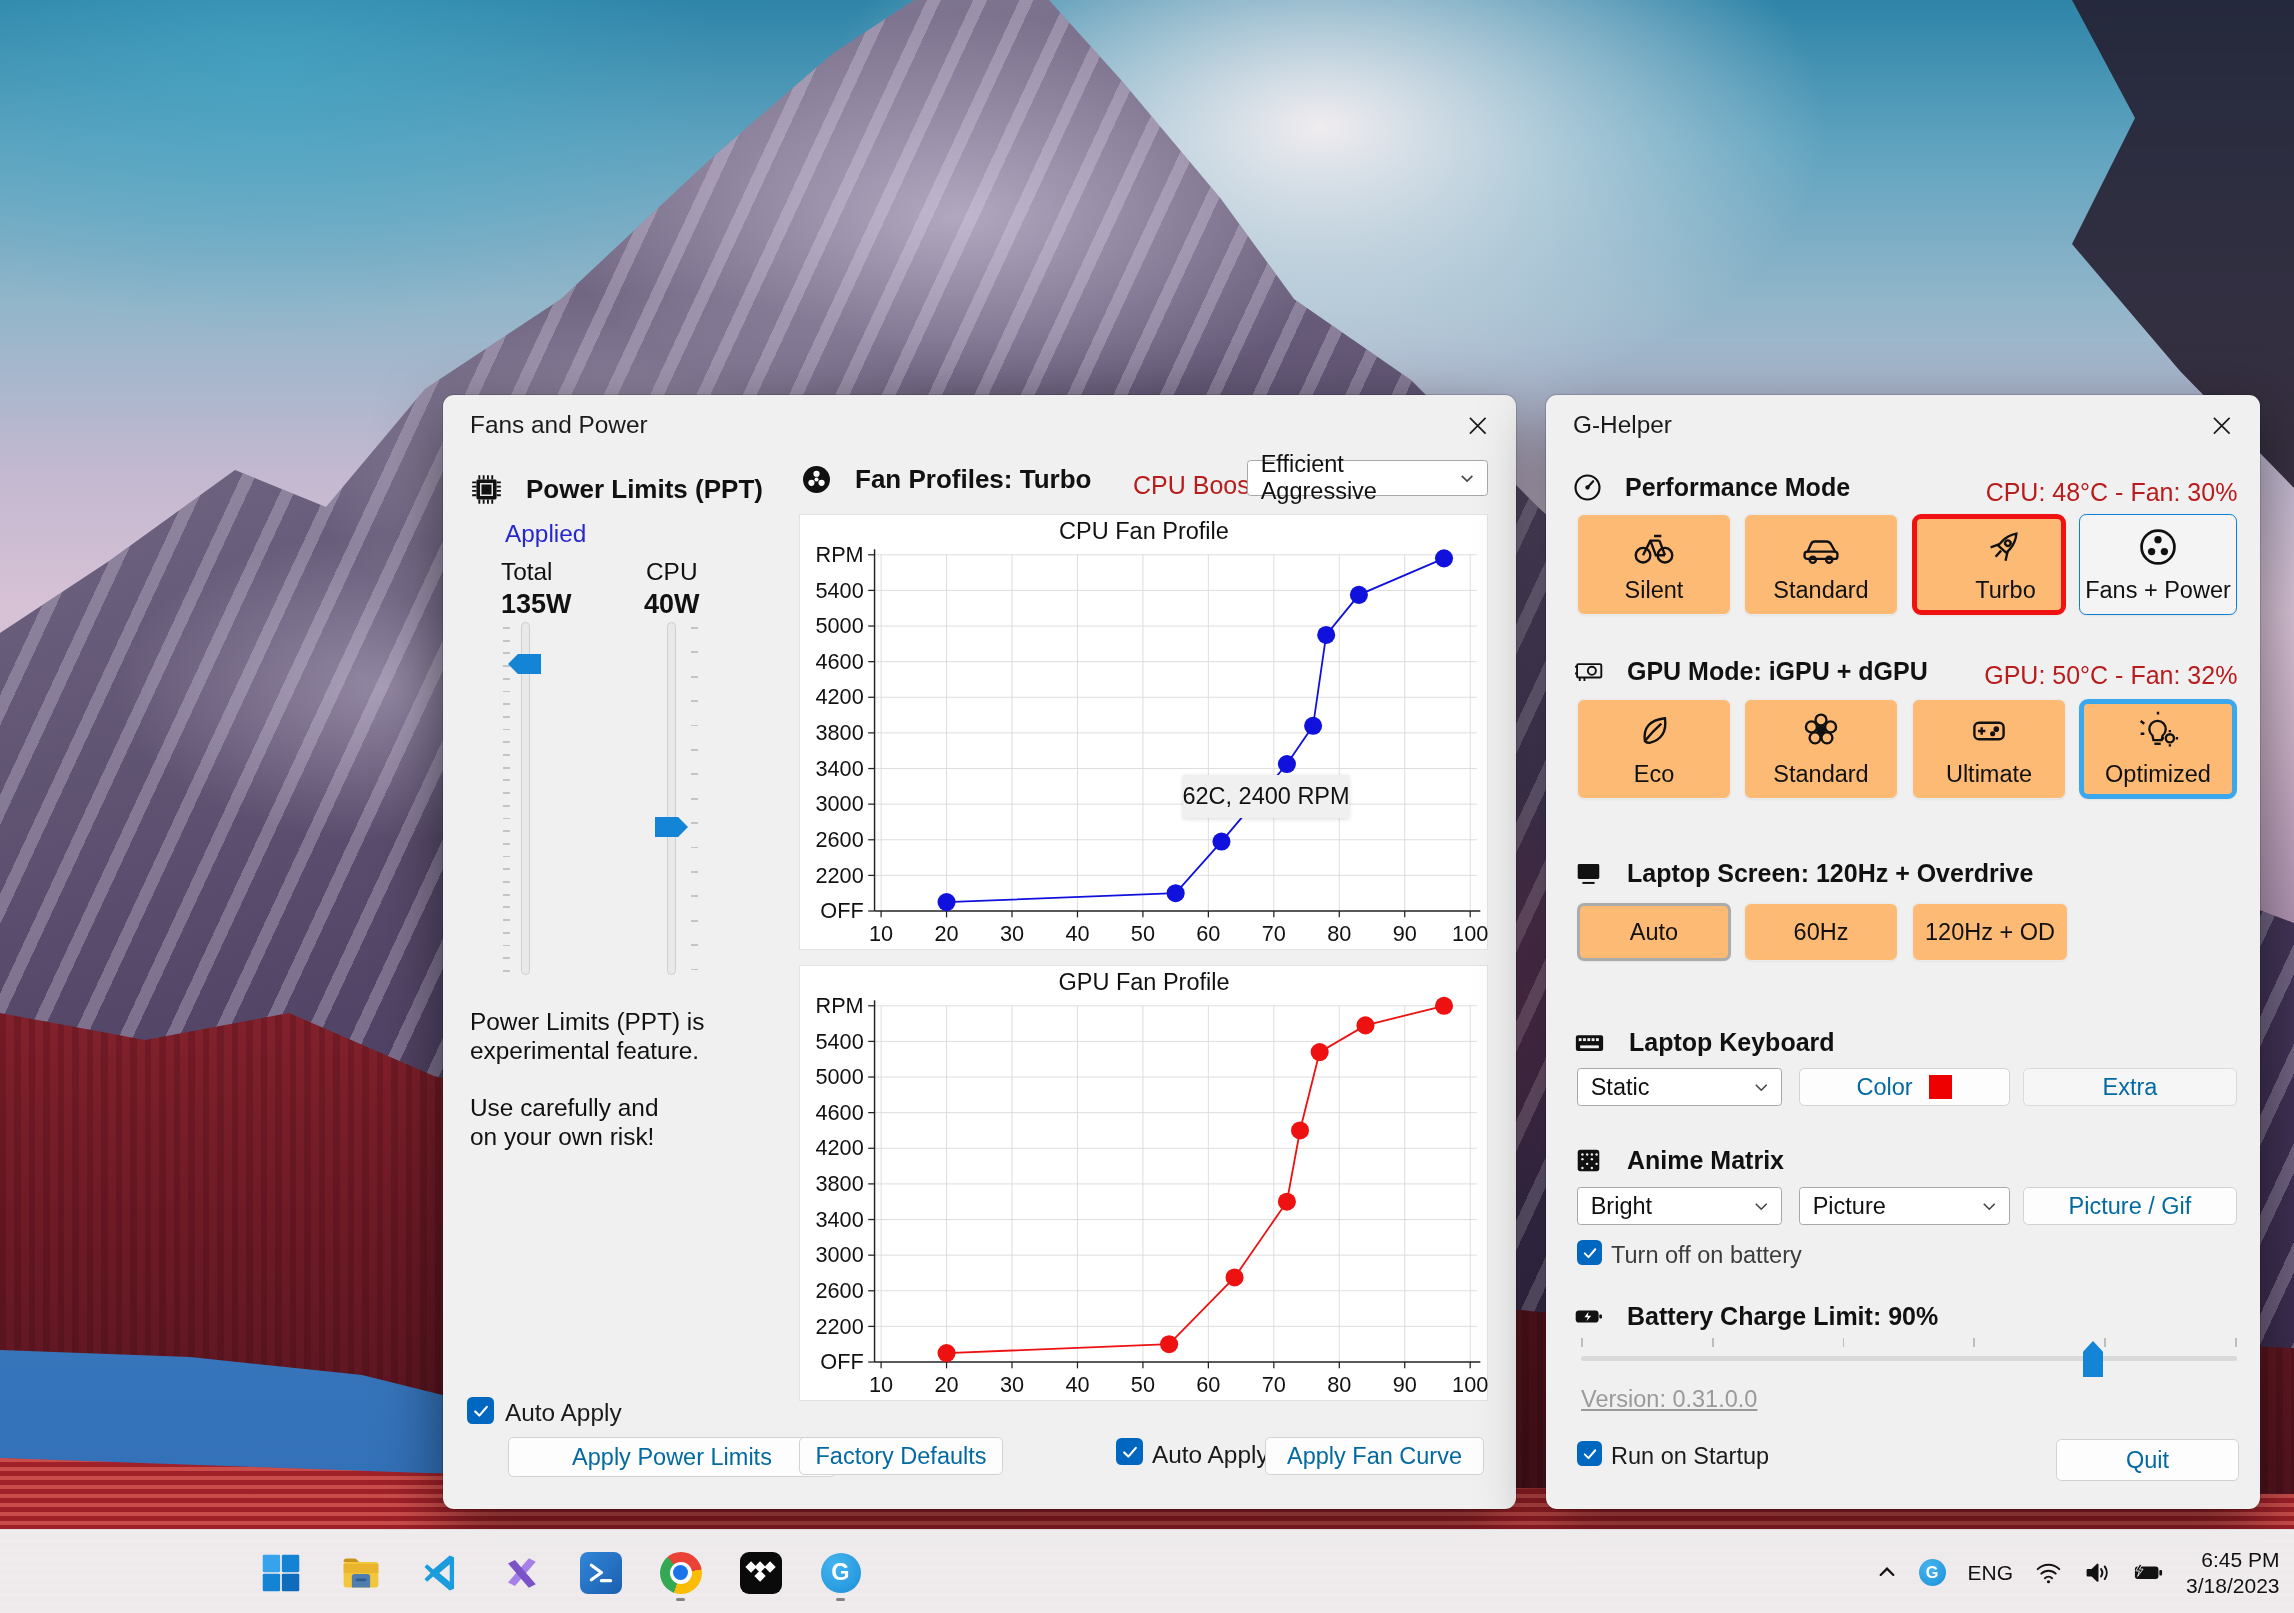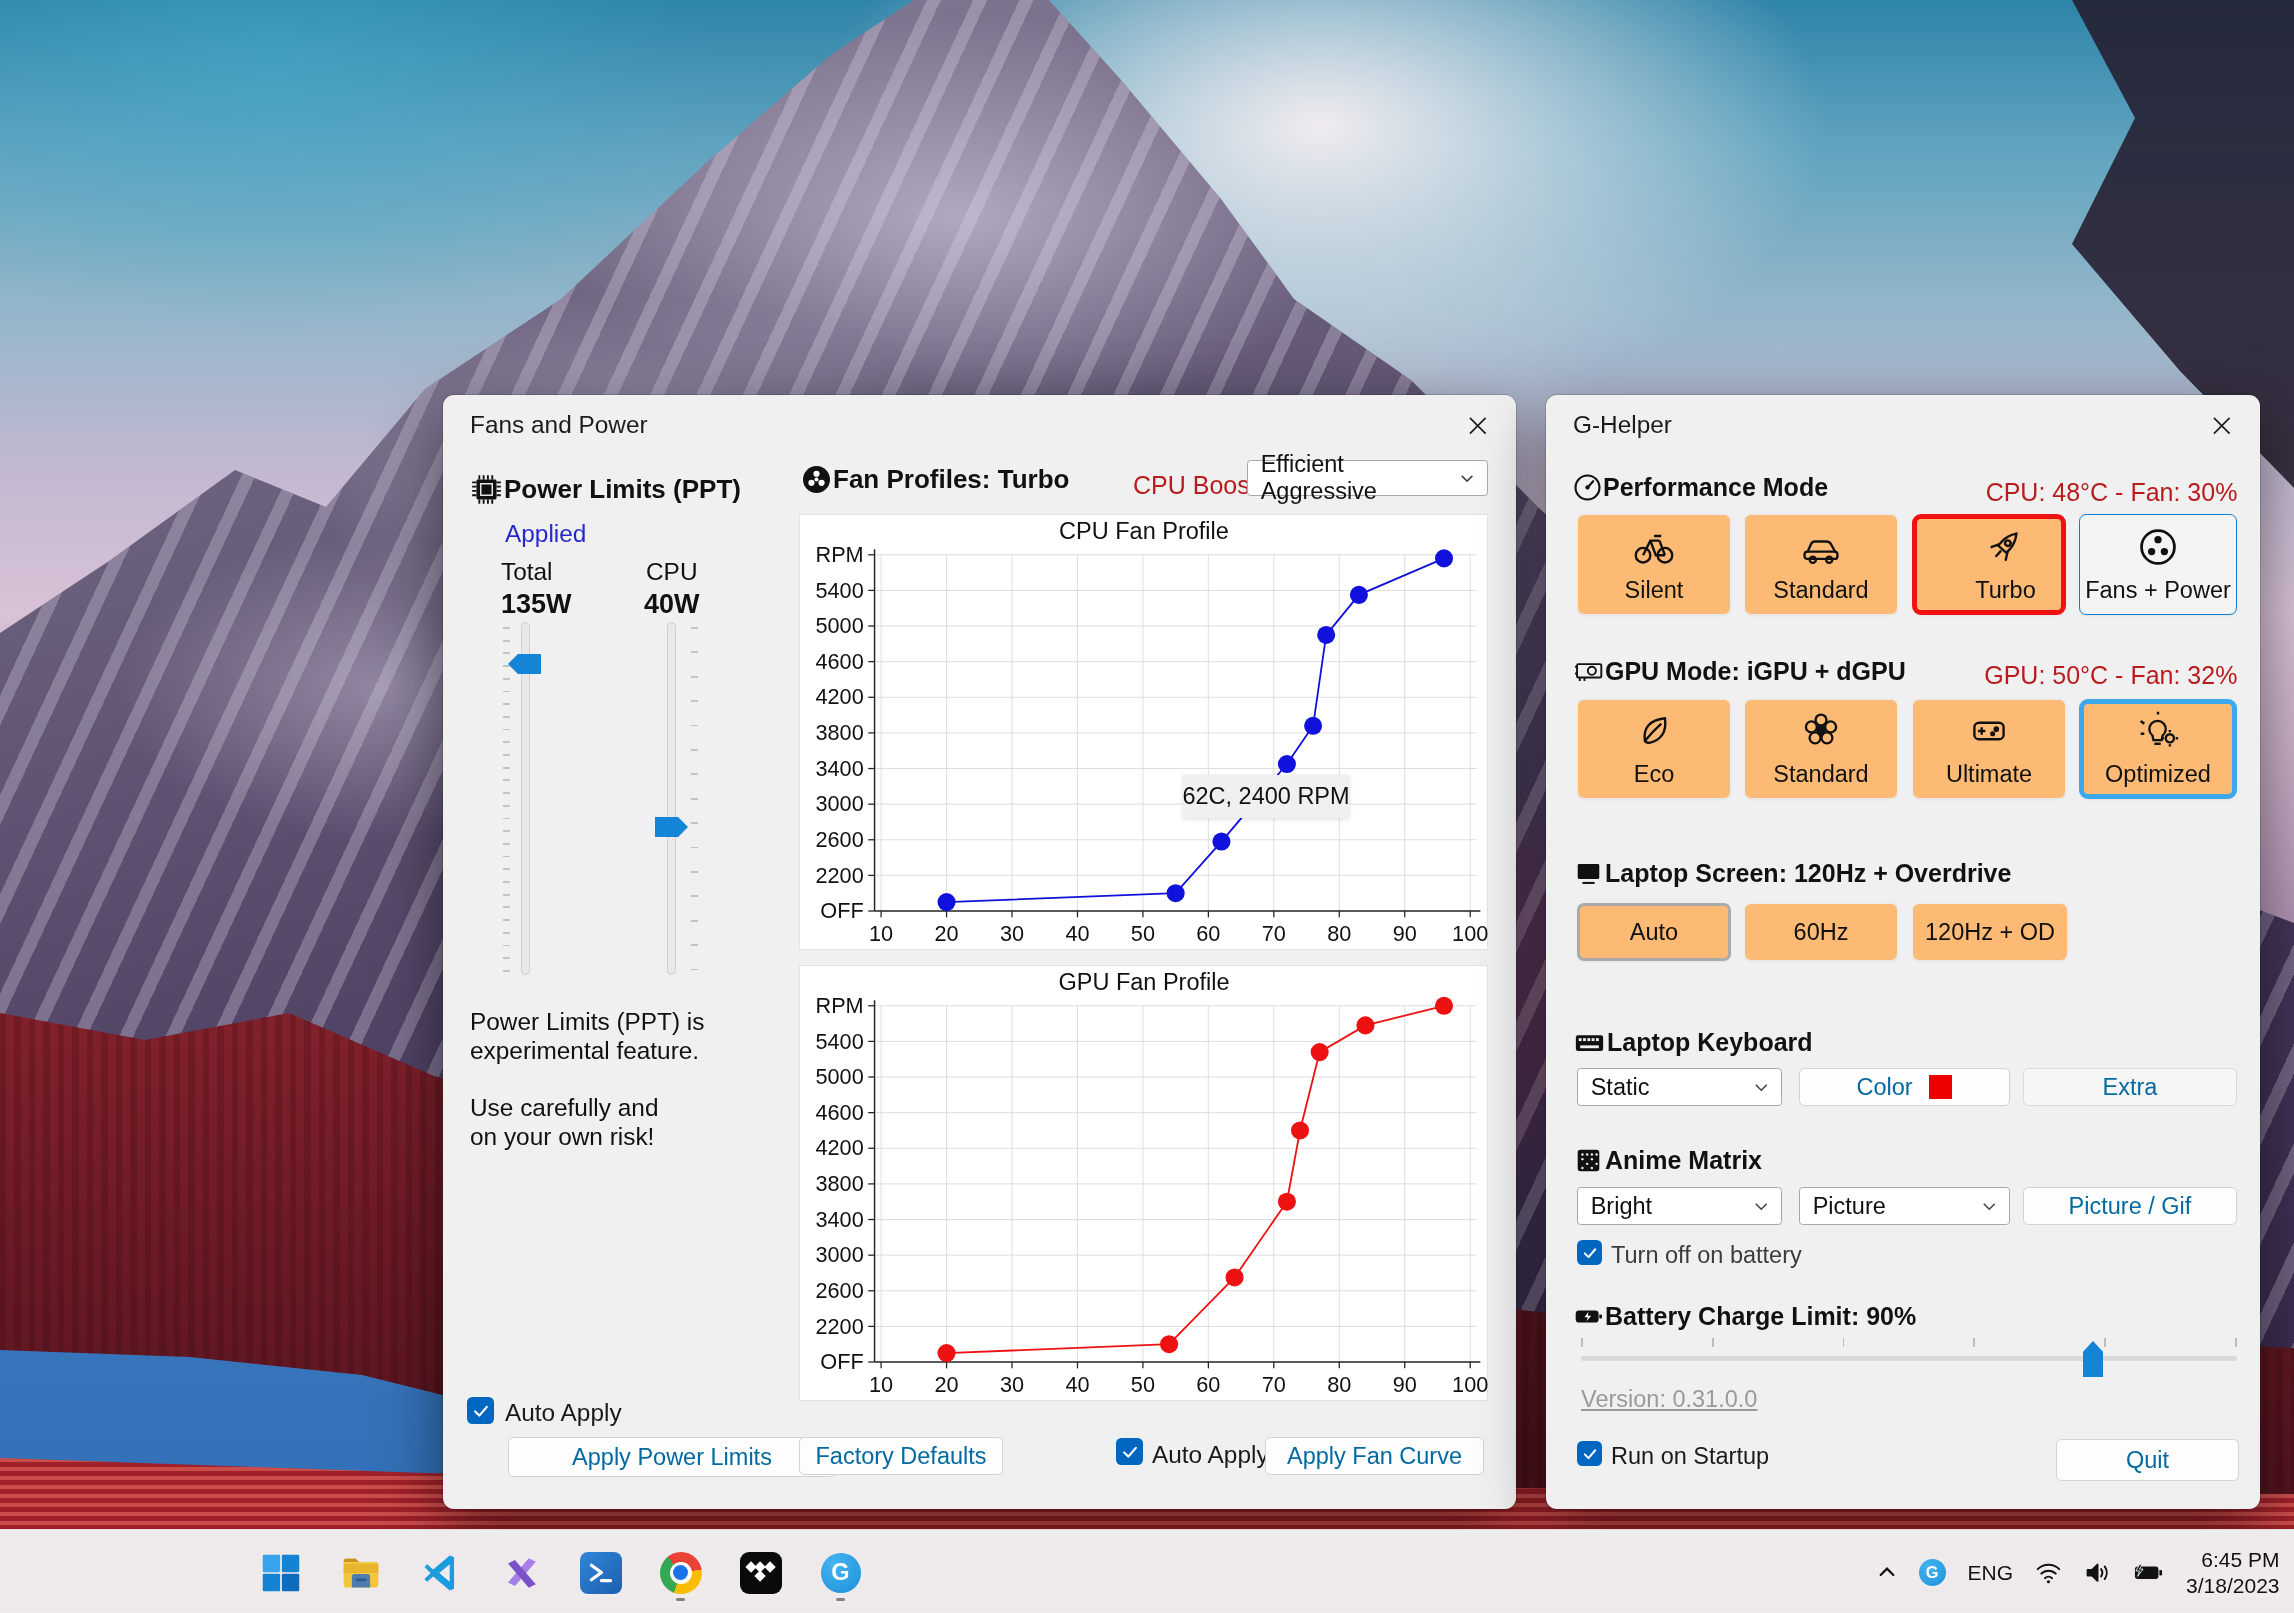--- a/index.html
+++ b/index.html
@@ -46,21 +46,21 @@
 
   
   .window { position:absolute; background:#f0f0f0; border-radius:11px;
     box-shadow:0 22px 63px rgba(0,0,0,.5), 0 0 0 0.9px rgba(0,0,0,.15); z-index:10; }
   #fans-window { left:443px; top:395px; width:1073px; height:1114px; }
   #ghelper-window { left:1546px; top:395px; width:714px; height:1114px; }
   .win-title { position:absolute; left:27px; top:16.3px; font-size:24.4px; color:#1b1b1b; }
   .win-close { position:absolute; right:18px; top:12.7px; width:40px; height:36px;
     display:flex; align-items:center; justify-content:center; border-radius:7.2px; cursor:default; }
 
-  .hdr { position:absolute; display:flex; align-items:center; gap:1px; }
+  .hdr { position:absolute; display:flex; align-items:center; gap:23px; }
   .hdr .hdr-label { font-size:26px; font-weight:bold; color:#111; white-space:nowrap; }
   .status-right { position:absolute; font-size:25px; color:#b91c1c; white-space:nowrap; }
 
   
   .pl-applied { position:absolute; left:62px; top:125px; font-size:24.4px; color:#2727cf; }
   .pl-lbl { position:absolute; font-size:24.4px; color:#111; }
   .pl-val { position:absolute; font-size:27px; font-weight:bold; color:#111; }
   .vtrack { position:absolute; width:9px; height:353px; top:227px; background:#e9e9e9;
     border:0.9px solid #cfcfcf; border-radius:4.5px; }
   .vticks { position:absolute; width:7.2px; height:346px; top:232px; }

